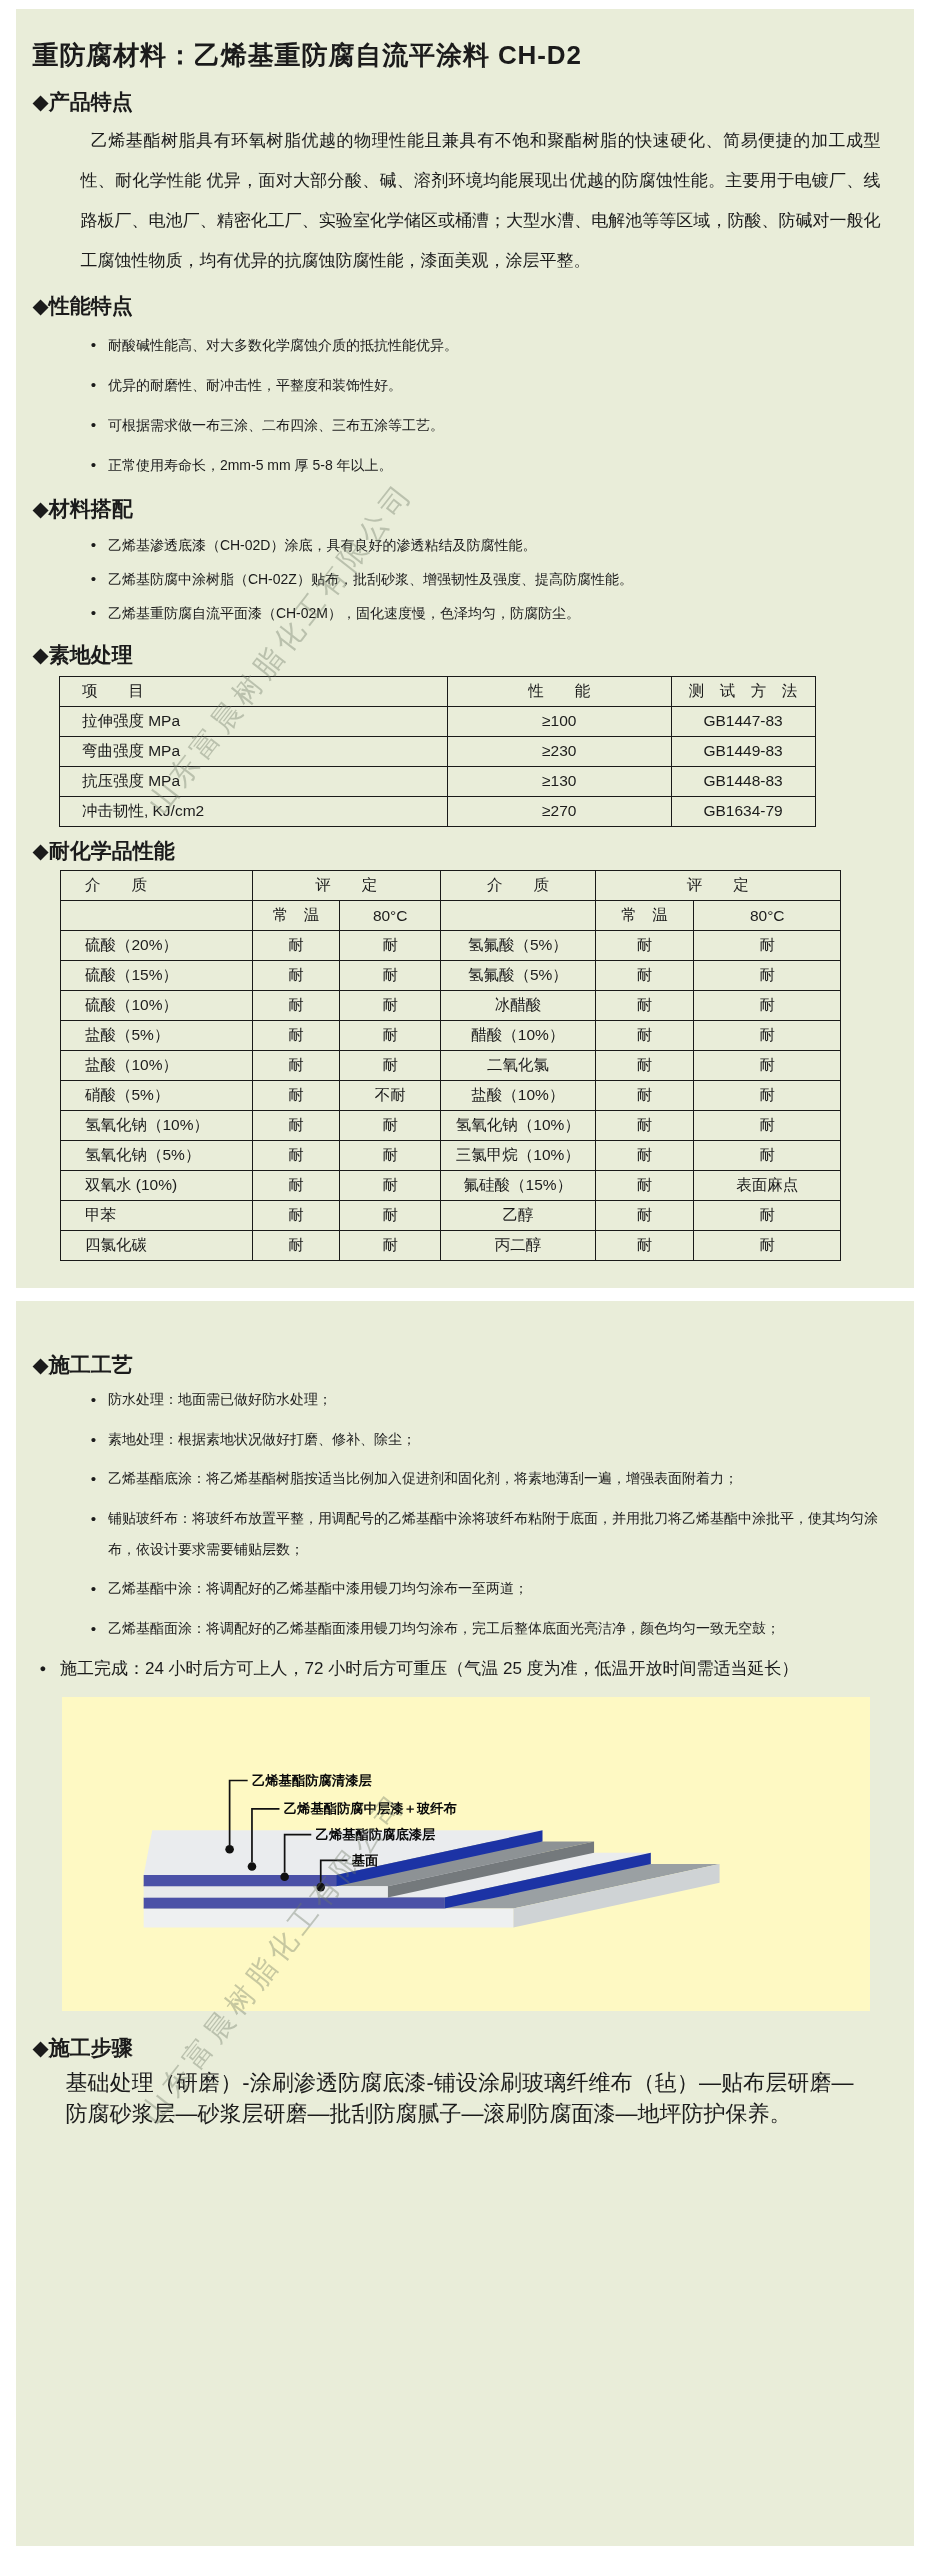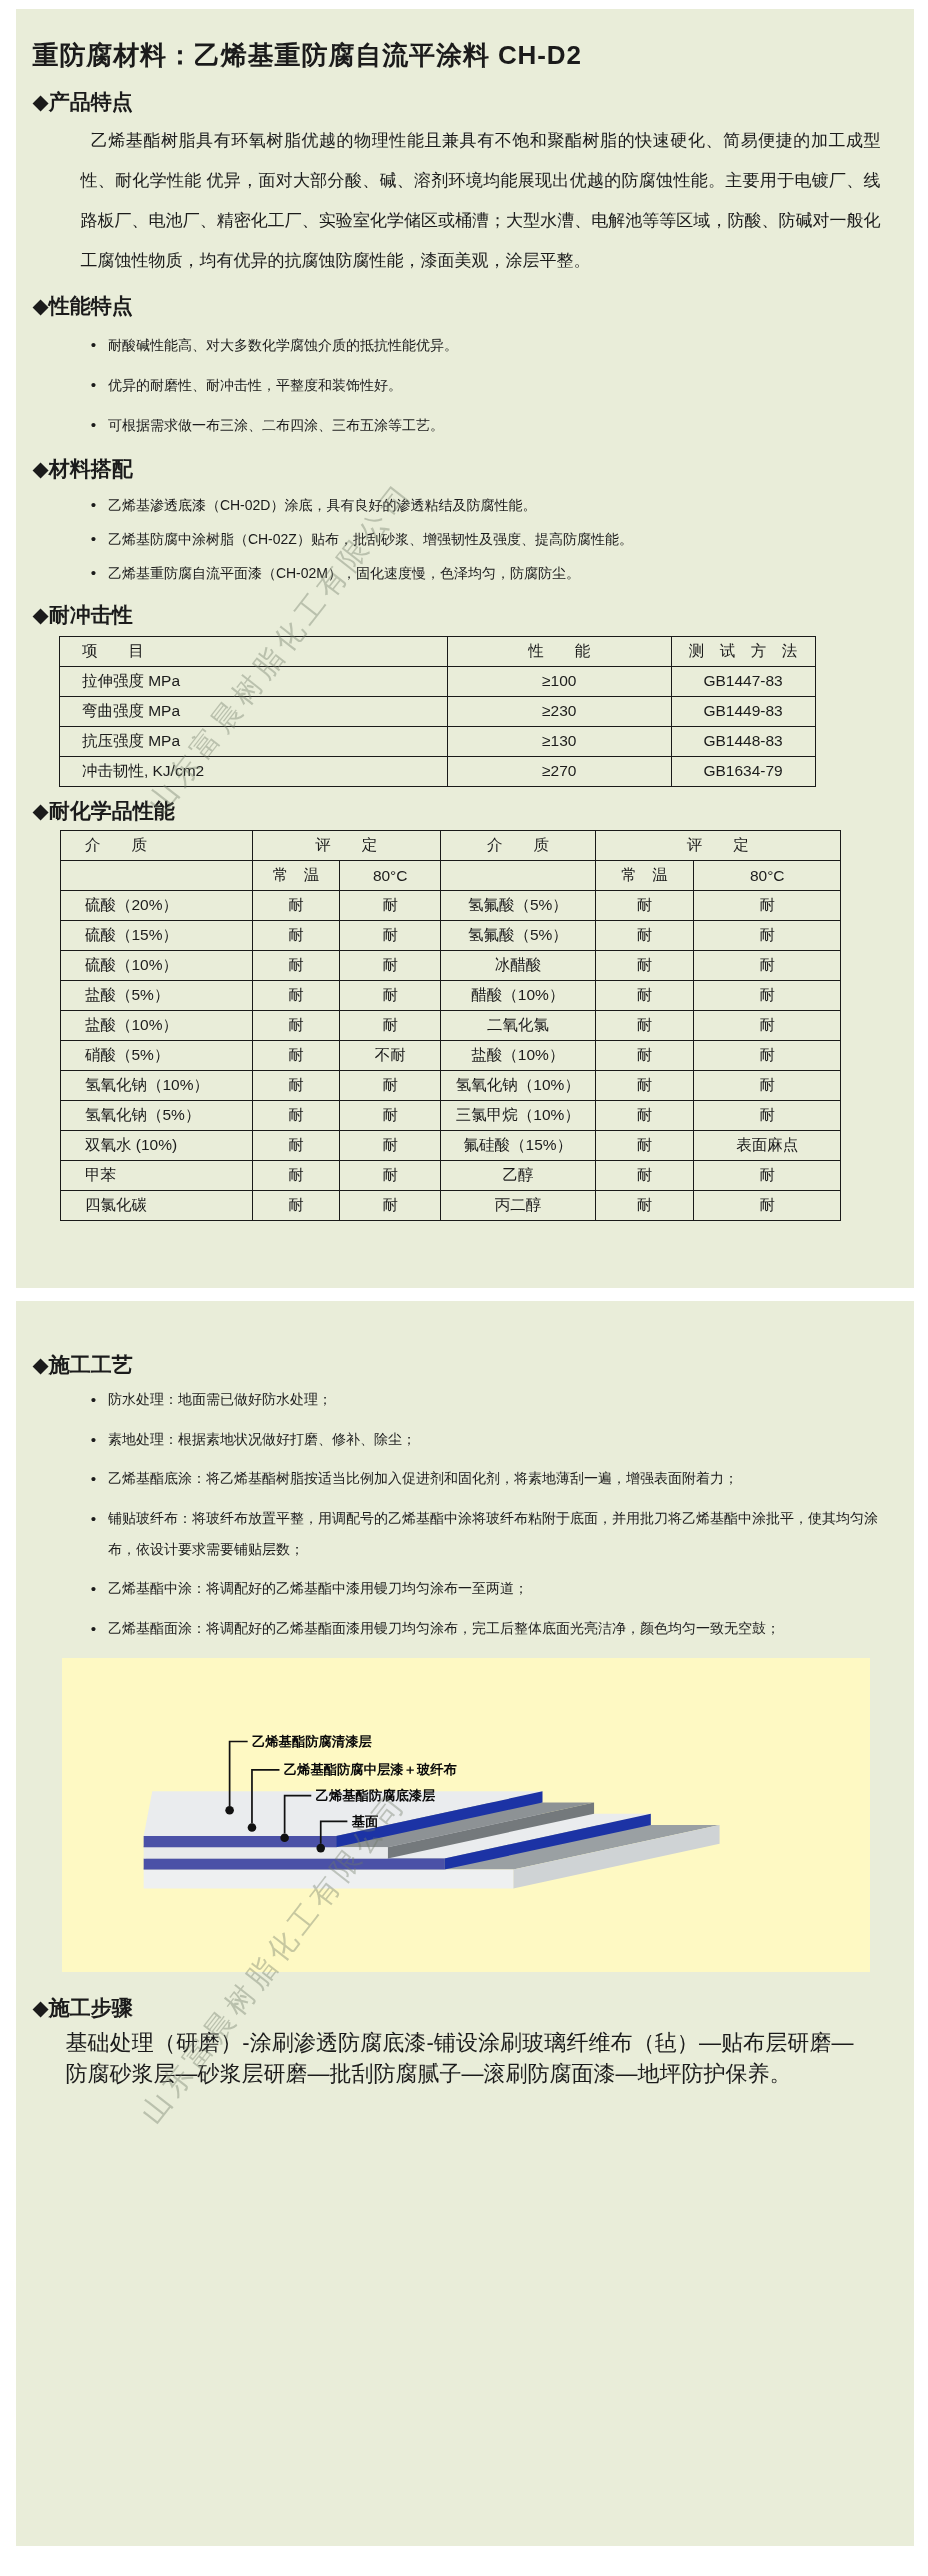--- a/index.html
+++ b/index.html
@@ -55,30 +55,31 @@
   <div class="doc-title">重防腐材料：乙烯基重防腐自流平涂料 CH-D2</div>
 
   <div class="sec-h">◆产品特点</div>
   <div class="para">乙烯基酯树脂具有环氧树脂优越的物理性能且兼具有不饱和聚酯树脂的快速硬化、简易便捷的加工成型性、耐化学性能 优异，面对大部分酸、碱、溶剂环境均能展现出优越的防腐蚀性能。主要用于电镀厂、线路板厂、电池厂、精密化工厂、实验室化学储区或桶漕；大型水漕、电解池等等区域，防酸、防碱对一般化工腐蚀性物质，均有优异的抗腐蚀防腐性能，漆面美观，涂层平整。</div>
 
   <div class="sec-h">◆性能特点</div>
   <ul class="blist feat">
       <li>耐酸碱性能高、对大多数化学腐蚀介质的抵抗性能优异。</li>
       <li>优异的耐磨性、耐冲击性，平整度和装饰性好。</li>
       <li>可根据需求做一布三涂、二布四涂、三布五涂等工艺。</li>
+      <li>正常使用寿命长，2mm-5 mm 厚 5-8 年以上。</li>
     </ul>
 
   <div class="sec-h">◆材料搭配</div>
   <ul class="blist mat">
       <li>乙烯基渗透底漆（CH-02D）涂底，具有良好的渗透粘结及防腐性能。</li>
       <li>乙烯基防腐中涂树脂（CH-02Z）贴布，批刮砂浆、增强韧性及强度、提高防腐性能。</li>
       <li>乙烯基重防腐自流平面漆（CH-02M），固化速度慢，色泽均匀，防腐防尘。</li>
     </ul>
 
-  <div class="sec-h">◆耐冲击性</div>
+  <div class="sec-h">◆素地处理</div>
   <table class="spec" id="t1">
     <colgroup>
         <col style="width:389px">
         <col style="width:224px">
         <col style="width:144px">
       </colgroup>
     <tbody id="t1-body">
         <tr>
           <td>项　　目</td>
           <td>性　　能</td>
@@ -230,20 +231,21 @@
   <div class="sec-h">◆施工工艺</div>
   <ul class="blist proc">
       <li>防水处理：地面需已做好防水处理；</li>
       <li>素地处理：根据素地状况做好打磨、修补、除尘；</li>
       <li>乙烯基酯底涂：将乙烯基酯树脂按适当比例加入促进剂和固化剂，将素地薄刮一遍，增强表面附着力；</li>
       <li>铺贴玻纤布：将玻纤布放置平整，用调配号的乙烯基酯中涂将玻纤布粘附于底面，并用批刀将乙烯基酯中涂批平，使其均匀涂布，依设计要求需要铺贴层数；</li>
       <li>乙烯基酯中涂：将调配好的乙烯基酯中漆用镘刀均匀涂布一至两道；</li>
       <li>乙烯基酯面涂：将调配好的乙烯基酯面漆用镘刀均匀涂布，完工后整体底面光亮洁净，颜色均匀一致无空鼓；</li>
     </ul>
 
+  <div class="done-line">施工完成：24 小时后方可上人，72 小时后方可重压（气温 25 度为准，低温开放时间需适当延长）</div>
 
   <div class="diagram-box" style="background: #fef9c3;">
     <svg width="808" height="314" viewBox="0 0 940 365">
 
       <polygon points="95,246 525,246 765,194 105,194" fill="#9aa0a3"></polygon>
       <polygon points="525,246 765,194 765,216 525,268" fill="#cfd3d5"></polygon>
       <polygon points="95,246 525,246 525,268 95,268" fill="#eef0f1"></polygon>
 
       <polygon points="95,233 445,233 685,181 105,181" fill="#eaecee"></polygon>
       <polygon points="445,233 685,181 685,194 445,246" fill="#1c33a5"></polygon>

